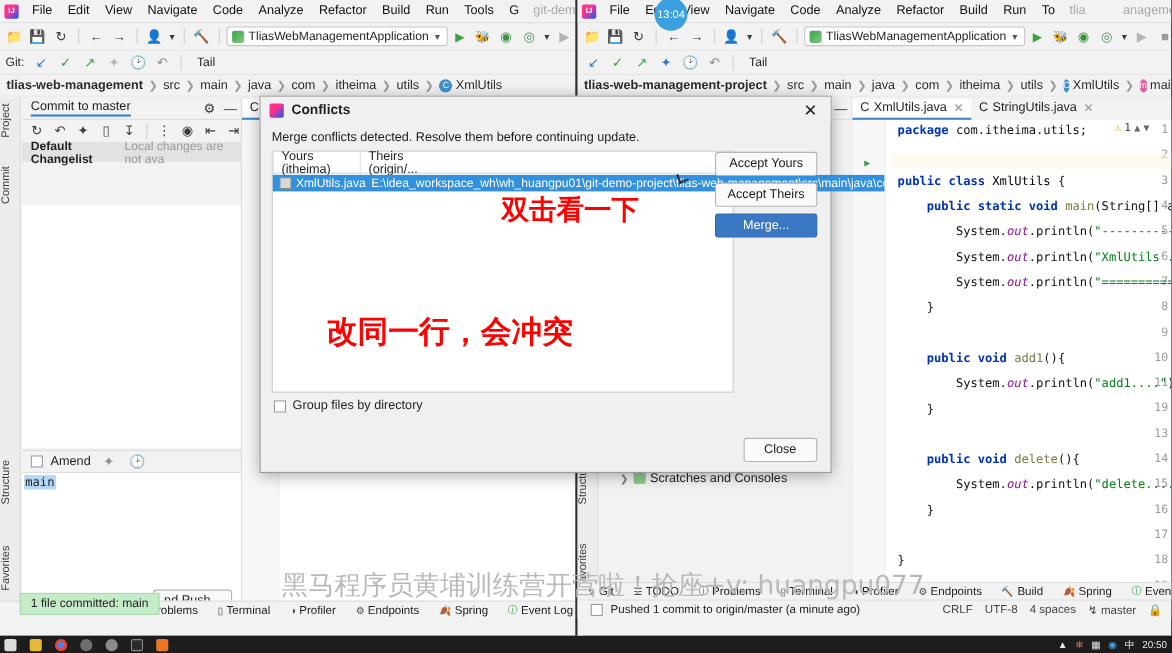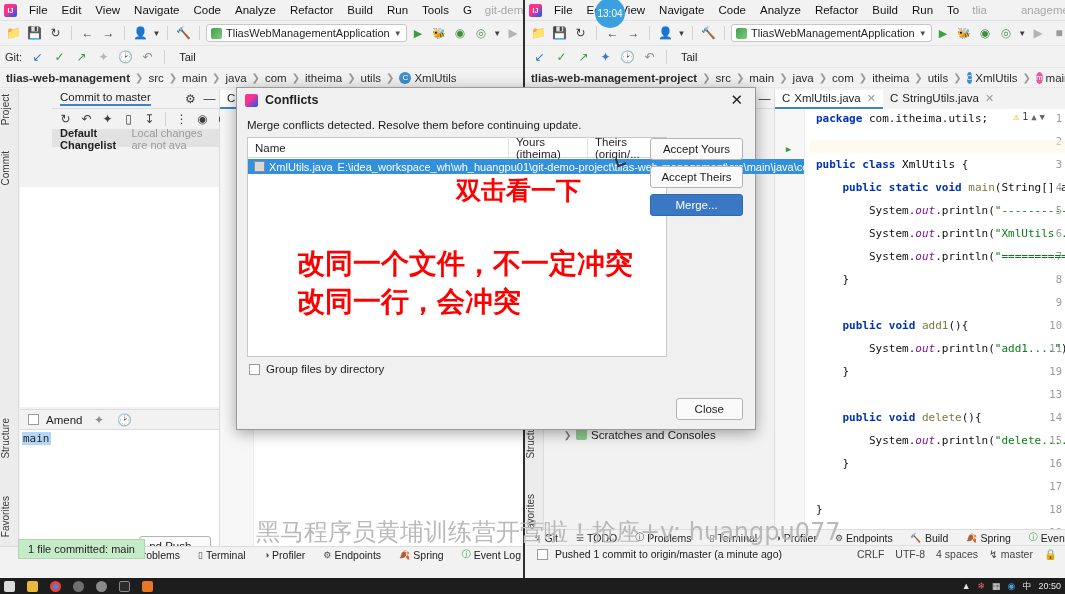--- a/index.html
+++ b/index.html
@@ -241,21 +241,21 @@
       <span>XmlUtils</span>
     </div>
 
     <div class="vstrip" style="top:89px;bottom:16px;">
       <div class="vlabel" style="margin-top:2px;">Project</div>
       <div class="vlabel" style="margin-top:20px;">Commit</div>
       <div class="vlabel" style="position:absolute;bottom:100px;">Structure</div>
       <div class="vlabel" style="position:absolute;bottom:22px;">Favorites</div>
     </div>
 
-    <div style="position:absolute;left:20px;top:89px;width:200px;bottom:16px;background:#f2f2f2;border-right:1px solid #dcdcdc;padding-left:32px;">
+    <div style="position:absolute;left:20px;top:89px;width:200px;bottom:16px;background:#f2f2f2;border-right:1px solid #dcdcdc;">
       <div class="panelhdr">
         <span style="border-bottom:2px solid #4083c9;padding-bottom:1px;">Commit to master</span>
         <span style="margin-left:auto;" class="tbtn">⚙</span>
         <span class="tbtn">—</span>
       </div>
       <div style="height:21px;display:flex;align-items:center;gap:2px;padding-left:4px;border-bottom:1px solid #e4e4e4;">
         <span class="tbtn">↻</span>
         <span class="tbtn">↶</span>
         <span class="tbtn">✦</span>
         <span class="tbtn">▯</span>
@@ -612,21 +612,20 @@
   <div class="dlg">
     <div class="dlg-title">
       <span class="ic"></span>
       <span>Conflicts</span>
       <span class="dlg-close">✕</span>
     </div>
     <div class="dlg-msg">Merge conflicts detected. Resolve them before continuing update.</div>
 
     <div class="dlg-body" style="width:420px;">
       <div class="thead">
-        <span class="th name">Name</span>
         <span class="th col">Yours (itheima)</span>
         <span class="th col">Theirs (origin/...</span>
       </div>
       <div class="rowsel" style="width:556px;">
         <span class="fi"></span>
         <span>XmlUtils.java</span>
         <span style="margin-left:5px;">E:\idea_workspace_wh\wh_huangpu01\git-demo-project\tlias-web-management\src\main\java\com\itheima\utils</span>
       </div>
       <div style="position:absolute;left:368px;top:19px;width:9px;height:9px;z-index:5;
                   border-left:2px solid #333;border-bottom:2px solid #333;transform:rotate(-20deg);"></div>
@@ -642,21 +641,20 @@
       <span class="cbox"></span>
       <span>Group files by directory</span>
     </div>
 
     <div class="dlg-foot">
       <button class="btn" style="padding:4px 18px;">Close</button>
     </div>
   </div>
 
   <div class="anno" style="left:414px;top:174px;font-size:25px;margin-left:42px;">双击看一下</div>
-  <div class="anno" style="left:297px;top:245px;font-size:28px;">改同一个文件，不一定冲突</div>
   <div class="anno" style="left:297px;top:283px;font-size:28px;text-align:right;">改同一行，会冲突</div>
 
   <div class="wm" style="left:256px;top:516px;font-size:24px;">黑马程序员黄埔训练营开营啦！抢座+v: huangpu077</div>
 
   <div class="taskbar">
     <span class="tbicon" style="background:#dcdcdc;"></span>
     <span class="tbicon" style="background:#e8b83b;"></span>
     <span class="tbicon" style="background:radial-gradient(circle,#4285f4 35%,#ea4335 36%);border-radius:50%;"></span>
     <span class="tbicon" style="background:#6f6f6f;border-radius:50%;"></span>
     <span class="tbicon" style="background:#8a8a8a;border-radius:50%;"></span>

